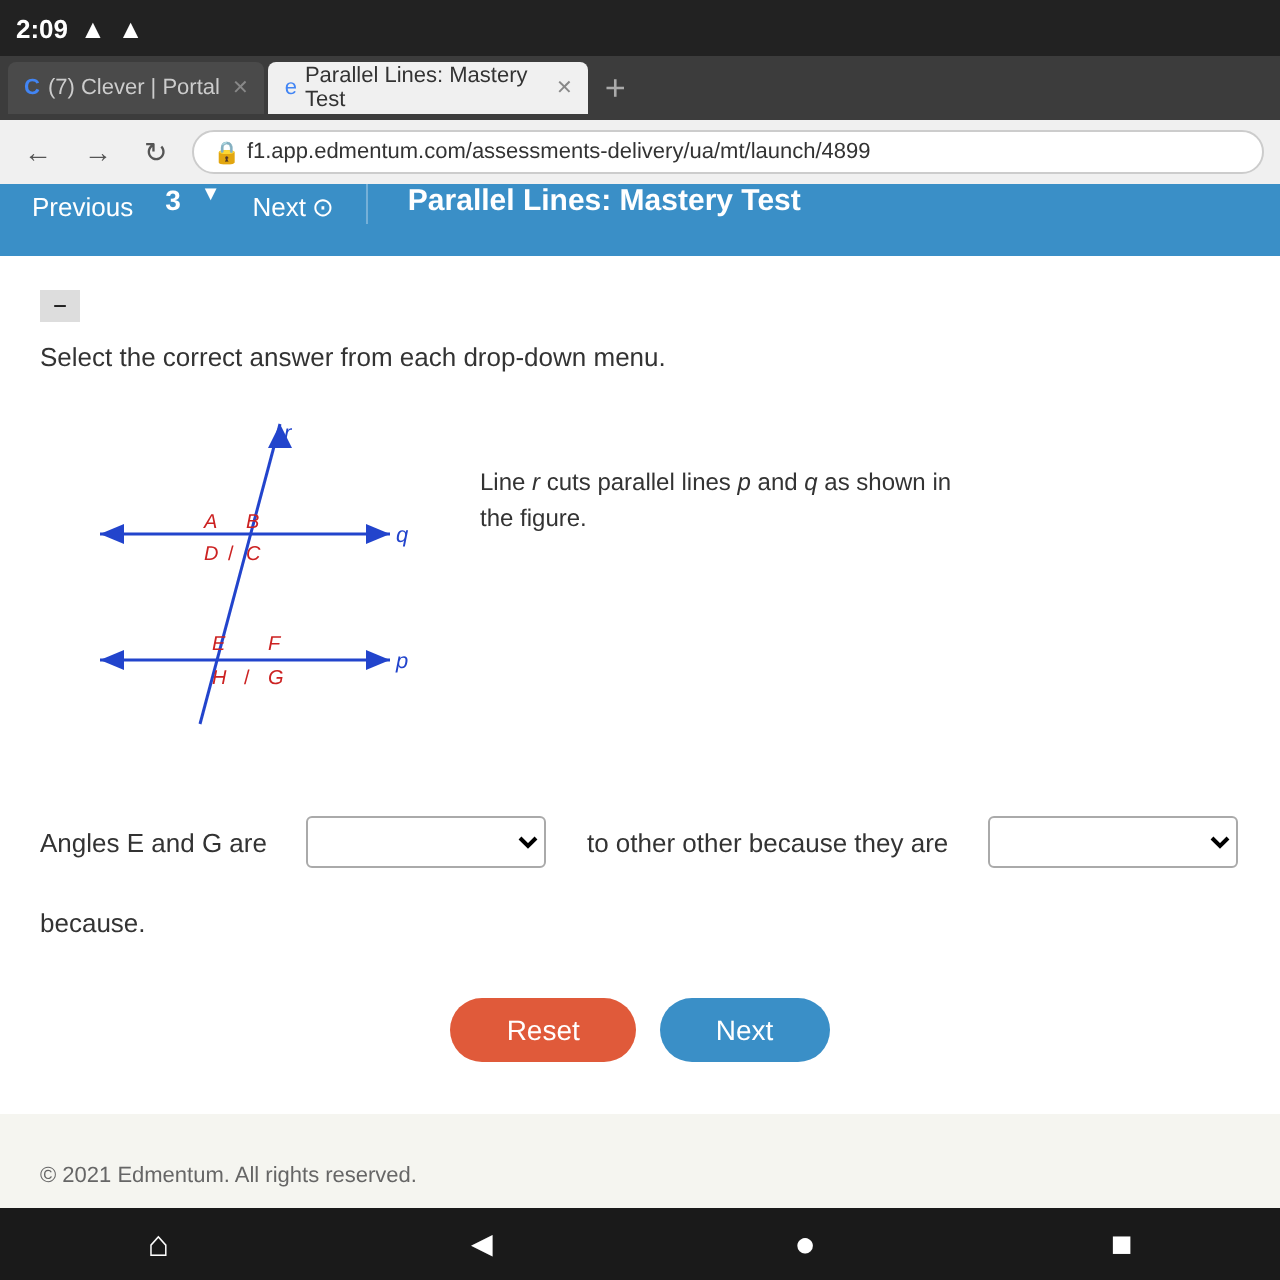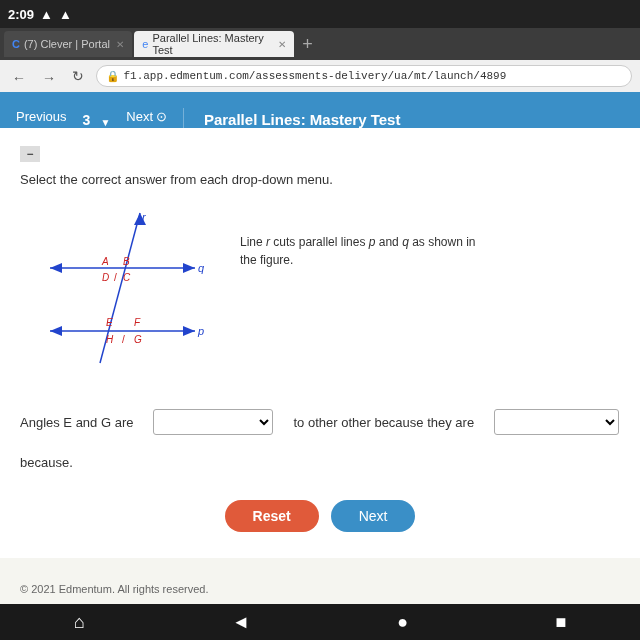--- a/index.html
+++ b/index.html
@@ -116,21 +116,21 @@
       color: #555;
       font-size: 11px;
       margin-right: 3px;
     }
 
     
     .app-toolbar {
       background: #3a8fc7;
       height: 36px;
       display: flex;
-      align-items: flex-end;
+      align-items: flex-start;
       padding: 0 10px;
       gap: 10px;
       color: white;
     }
 
     .toolbar-btn {
       background: none;
       border: none;
       color: white;
       font-size: 13px;
@@ -235,21 +235,21 @@
     }
 
     .btn-reset {
       background: #e05a3a;
       color: white;
       border: none;
       border-radius: 20px;
       padding: 8px 28px;
       font-size: 14px;
       cursor: pointer;
-      font-weight: 700;
+      font-weight: 400;
     }
 
     .btn-next {
       background: #3a8fc7;
       color: white;
       border: none;
       border-radius: 20px;
       padding: 8px 28px;
       font-size: 14px;
       cursor: pointer;
@@ -319,21 +319,21 @@
       </div>
       <span class="tab-add">+</span>
     </div>
 
     <div class="address-bar">
       <span class="nav-btn">←</span>
       <span class="nav-btn">→</span>
       <span class="nav-btn">↻</span>
       <div class="address-input">
         <span class="lock-icon">🔒</span>
-        <span style="font-size:11px;color:#333;font-family:Liberation Mono, monospace;">f1.app.edmentum.com/assessments-delivery/ua/mt/launch/4899</span>
+        <span style="font-size:11px;color:#333;">f1.app.edmentum.com/assessments-delivery/ua/mt/launch/4899</span>
       </div>
     </div>
   </div>
 
   <div class="app-toolbar">
     <button class="toolbar-btn">
       <span>Previous</span>
     </button>
     <span style="font-size:14px;font-weight:bold;">3</span>
     <span style="font-size:10px;">▼</span>

